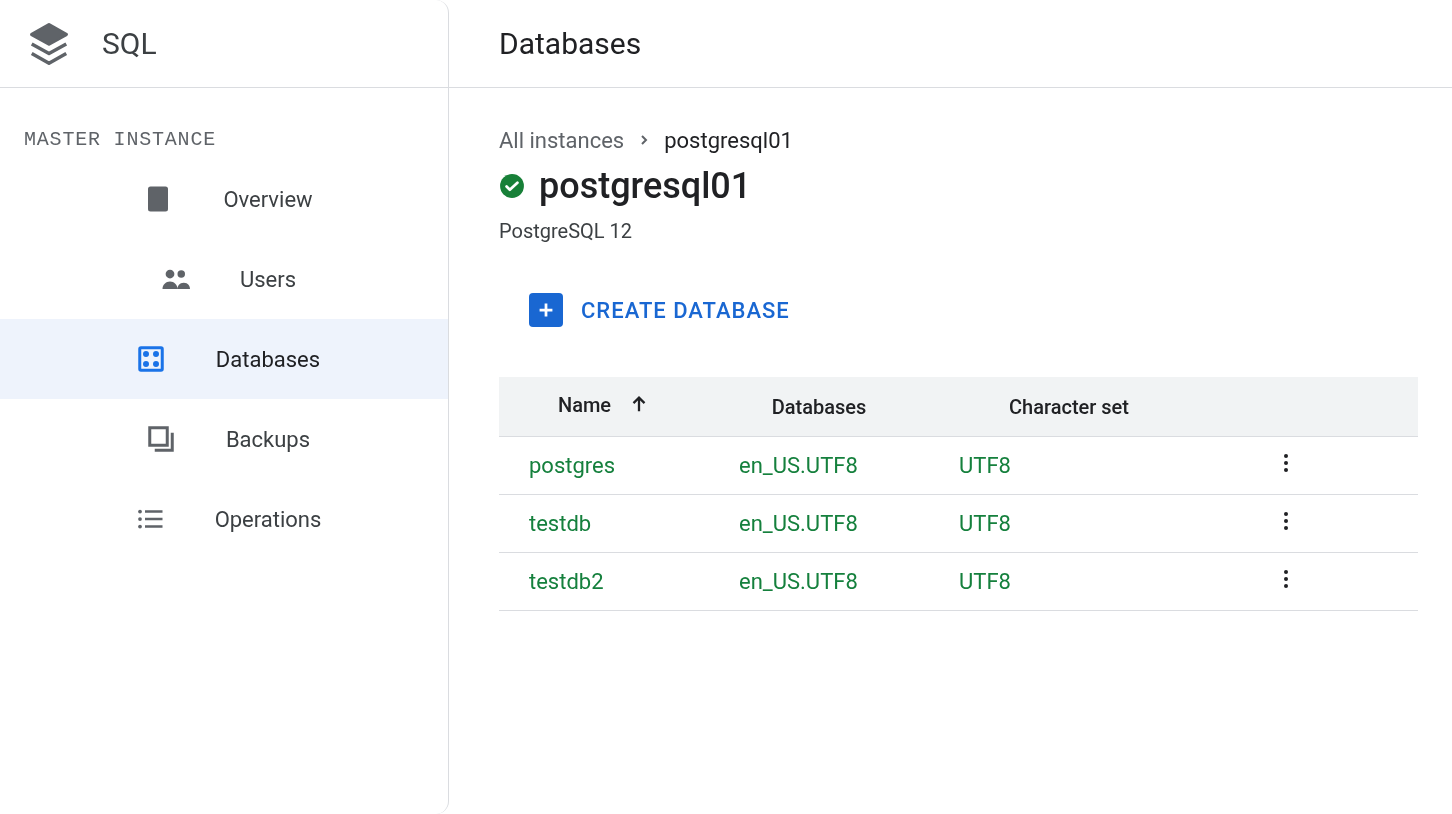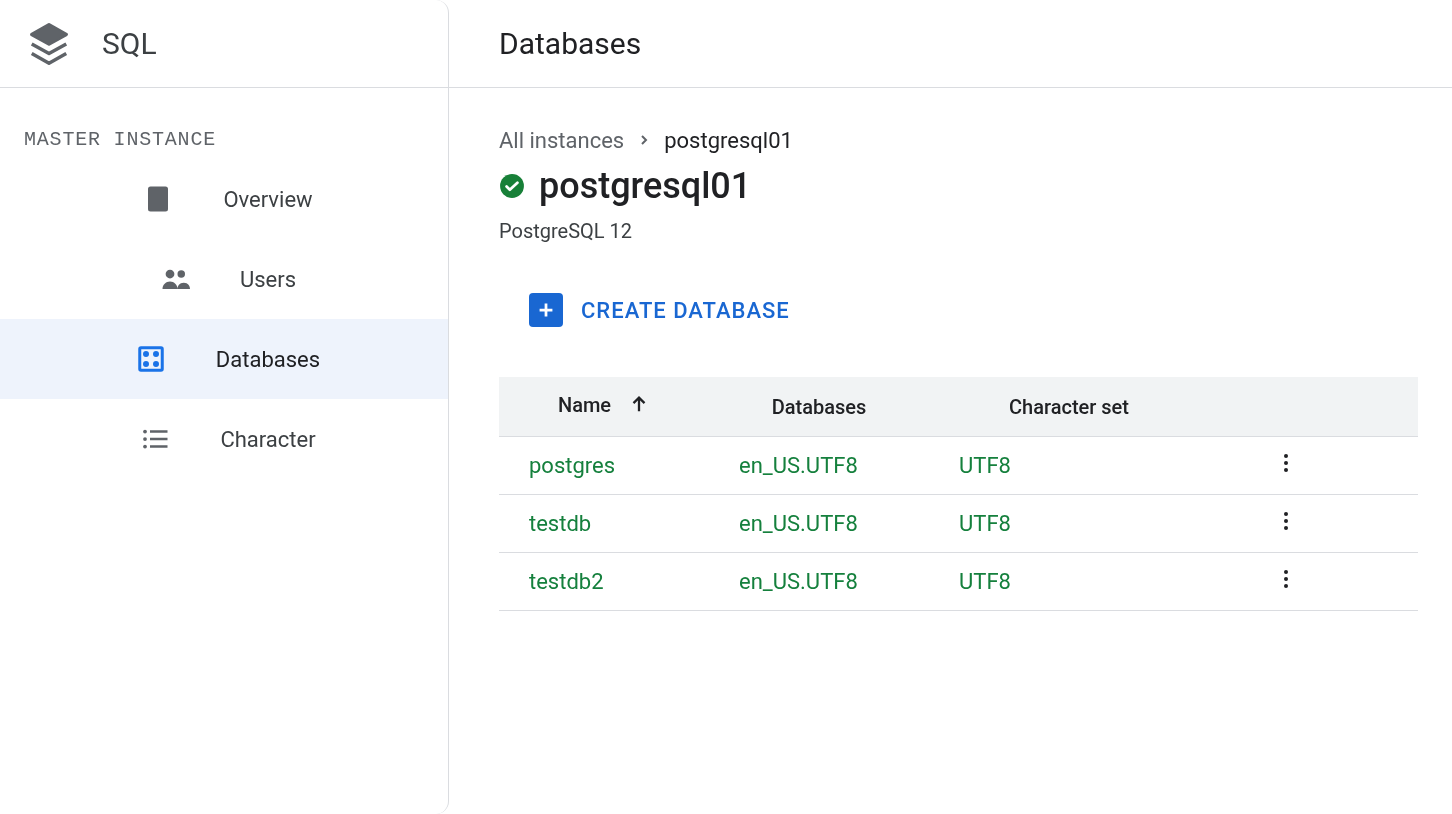--- a/index.html
+++ b/index.html
@@ -262,30 +262,39 @@
               <circle cx="8" cy="8" r="1.2" fill="currentColor"></circle>
               <circle cx="16" cy="8" r="1.2" fill="currentColor"></circle>
               <circle cx="8" cy="16" r="1.2" fill="currentColor"></circle>
               <circle cx="16" cy="16" r="1.2" fill="currentColor"></circle>
             </svg>
         </span>
         <span class="nav-label">Databases</span>
       </div>
       <div class="nav-item">
         <span class="nav-icon">
+          <svg viewBox="0 0 24 24" fill="none" stroke="currentColor" stroke-width="2.4">
+              <rect x="3" y="3" width="14" height="14"></rect>
+              <path d="M7 21h14V7"></path>
+            </svg>
+        </span>
+        <span class="nav-label">Backups</span>
+      </div>
+      <div class="nav-item">
+        <span class="nav-icon">
           <svg viewBox="0 0 24 24" fill="currentColor">
               <circle cx="4" cy="6" r="1.5"></circle>
               <rect x="8" y="5" width="14" height="2"></rect>
               <circle cx="4" cy="12" r="1.5"></circle>
               <rect x="8" y="11" width="14" height="2"></rect>
               <circle cx="4" cy="18" r="1.5"></circle>
               <rect x="8" y="17" width="14" height="2"></rect>
             </svg>
         </span>
-        <span class="nav-label">Character</span>
+        <span class="nav-label">Operations</span>
       </div>
     </nav>
   </aside>
 
   <main class="main">
     <div class="main-header">
       <span class="main-title">Databases</span>
     </div>
     <div class="content">
       <div class="breadcrumb">

